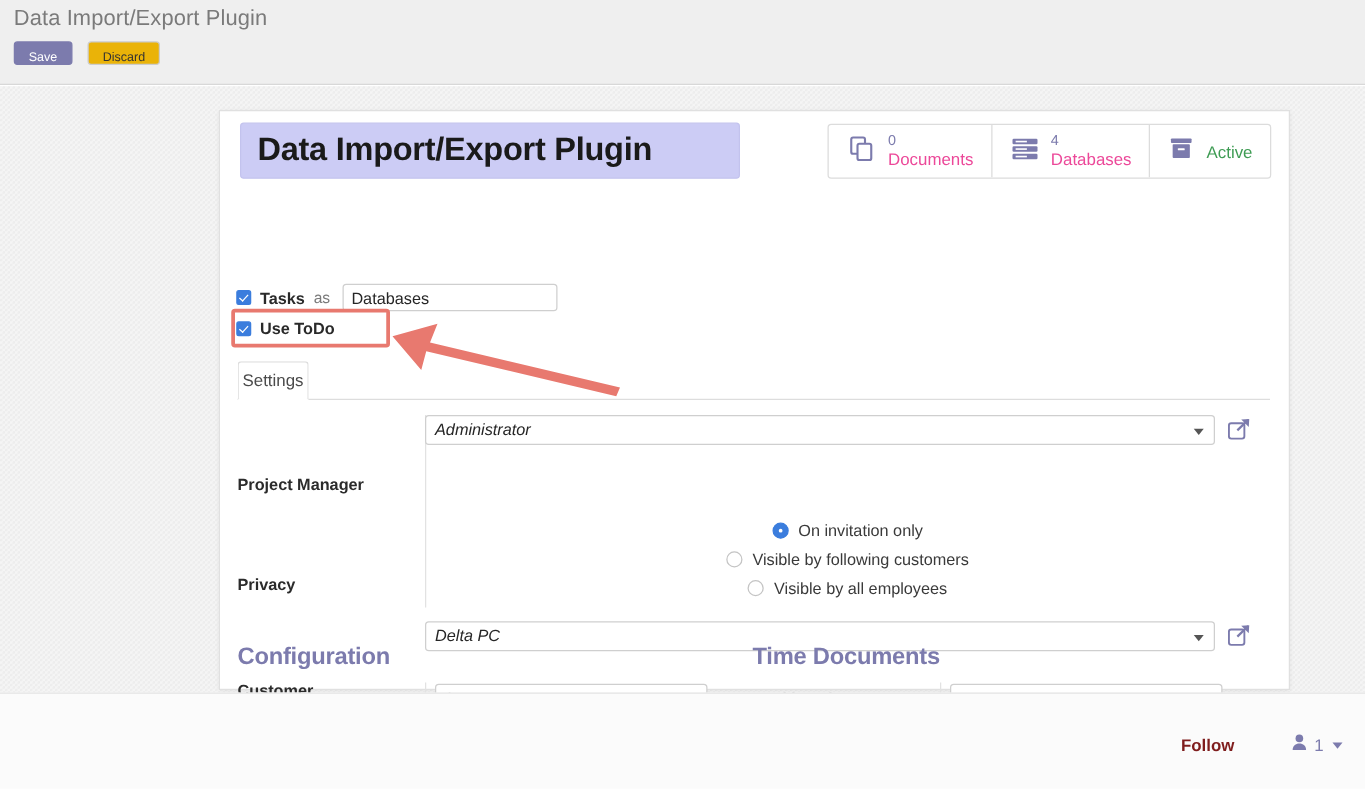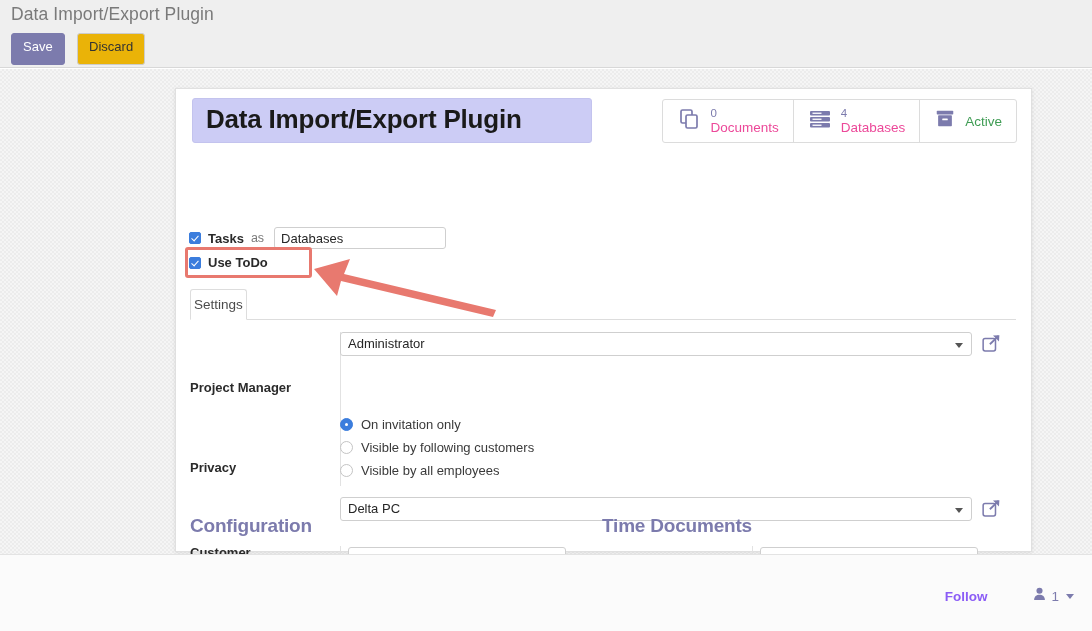--- a/index.html
+++ b/index.html
@@ -19,23 +19,23 @@
     border-bottom: 1px solid #d8d8d8;
   }
   .breadcrumb {
     position: absolute; left: 11px; top: 4px;
     font-size: 17.5px; color: #7a7a7a;
     letter-spacing: .1px;
   }
   .btn-row { position: absolute; left: 11px; top: 33px; }
   .btn {
     display: inline-block;
-    height: 32px; line-height: 25px;
+    height: 19px; line-height: 25px;
     padding: 0 11px;
-    font-size: 13px;
+    font-size: 10px;
     border-radius: 3px;
     vertical-align: top;
     cursor: pointer;
   }
   .btn-save {
     background: #7c7bad; color: #ffffff;
     border: 1px solid #7c7bad;
   }
   .btn-discard {
     background: #eab308; color: #333333;
@@ -57,21 +57,21 @@
   .footer-area {
     position: absolute; left: 0; top: 554px;
     width: 1092px; height: 77px;
     background: #fbfbfb;
     border-top: 1px solid #e3e3e3;
   }
   .footer-inner {
     position: absolute; right: 18px; top: 32px;
     display: flex; align-items: center; gap: 46px;
   }
-  .follow-label { font-size: 13.5px; color: #8b5cf6; font-weight: bold; }
+  .follow-label { font-size: 13.5px; color: #7f1d1d; font-weight: bold; }
   .follower-box { display: flex; align-items: center; gap: 5px; cursor: pointer; }
   .follower-count { font-size: 13.5px; color: #7c7bad; }
   .caret-down {
     width: 0; height: 0;
     border-left: 4.5px solid transparent;
     border-right: 4.5px solid transparent;
     border-top: 5px solid #7c7bad;
     margin-left: 2px;
   }
 
@@ -211,32 +211,33 @@
   }
   .sel {
     width: 632px; height: 24px;
     border: 1px solid #cfcfcf; border-radius: 3px;
     background: #ffffff;
     font-size: 13px; color: #262626;
     padding: 0 22px 0 7px;
     line-height: 22px;
     position: relative;
     cursor: pointer;
+    font-style: italic;
   }
   .sel-caret {
     position: absolute; right: 8px; top: 10px;
     width: 0; height: 0;
     border-left: 4px solid transparent;
     border-right: 4px solid transparent;
     border-top: 5px solid #555555;
   }
   .ext-link { position: absolute; left: 642px; top: 2px; cursor: pointer; }
 
   .radio-list { margin-top: 1px; }
-  .radio-item { display: flex; align-items: center; gap: 8px; height: 23px; cursor: pointer; }
+  .radio-item { display: flex; align-items: center; gap: 8px; height: 23px; cursor: pointer; justify-content: center; }
   .radio {
     width: 13px; height: 13px; border-radius: 50%;
     border: 1px solid #c4c4c4; background: #fff;
     position: relative; flex: none;
   }
   .radio.on { background: #3b7ddd; border-color: #3b7ddd; }
   .radio.on::after {
     content: ""; position: absolute; left: 4px; top: 4px;
     width: 3px; height: 3px; border-radius: 50%; background: #ffffff;
   }

